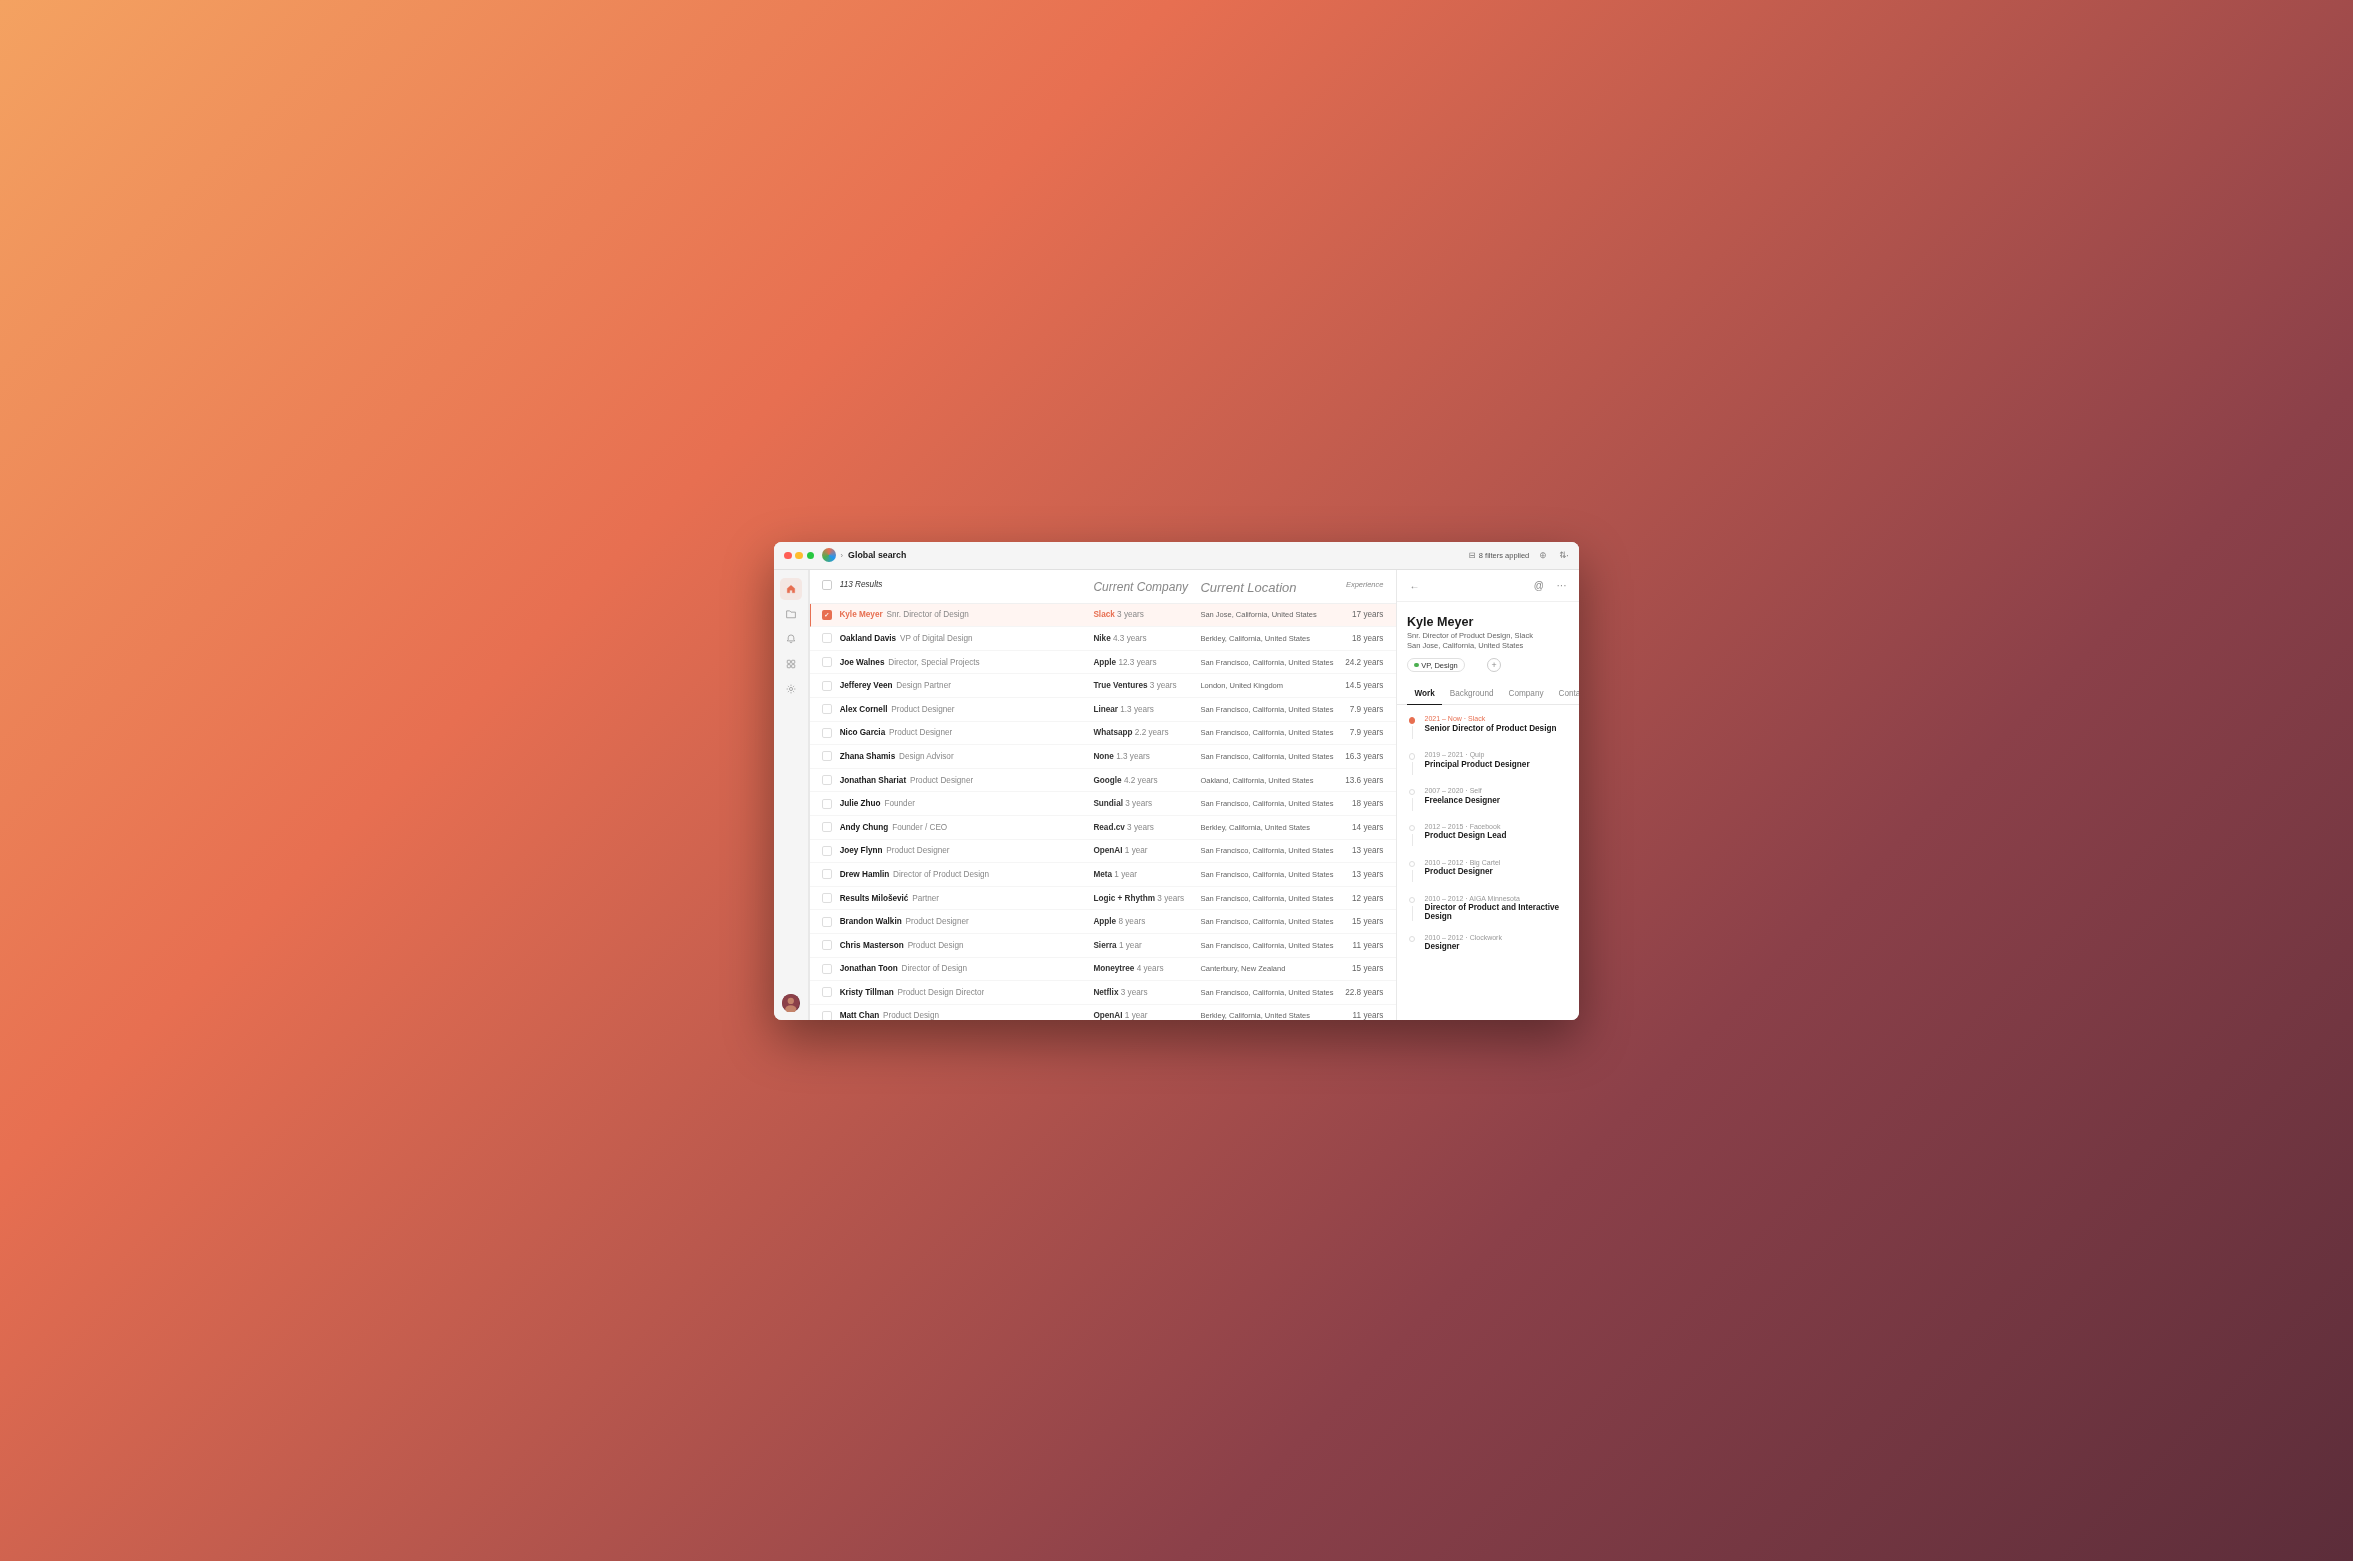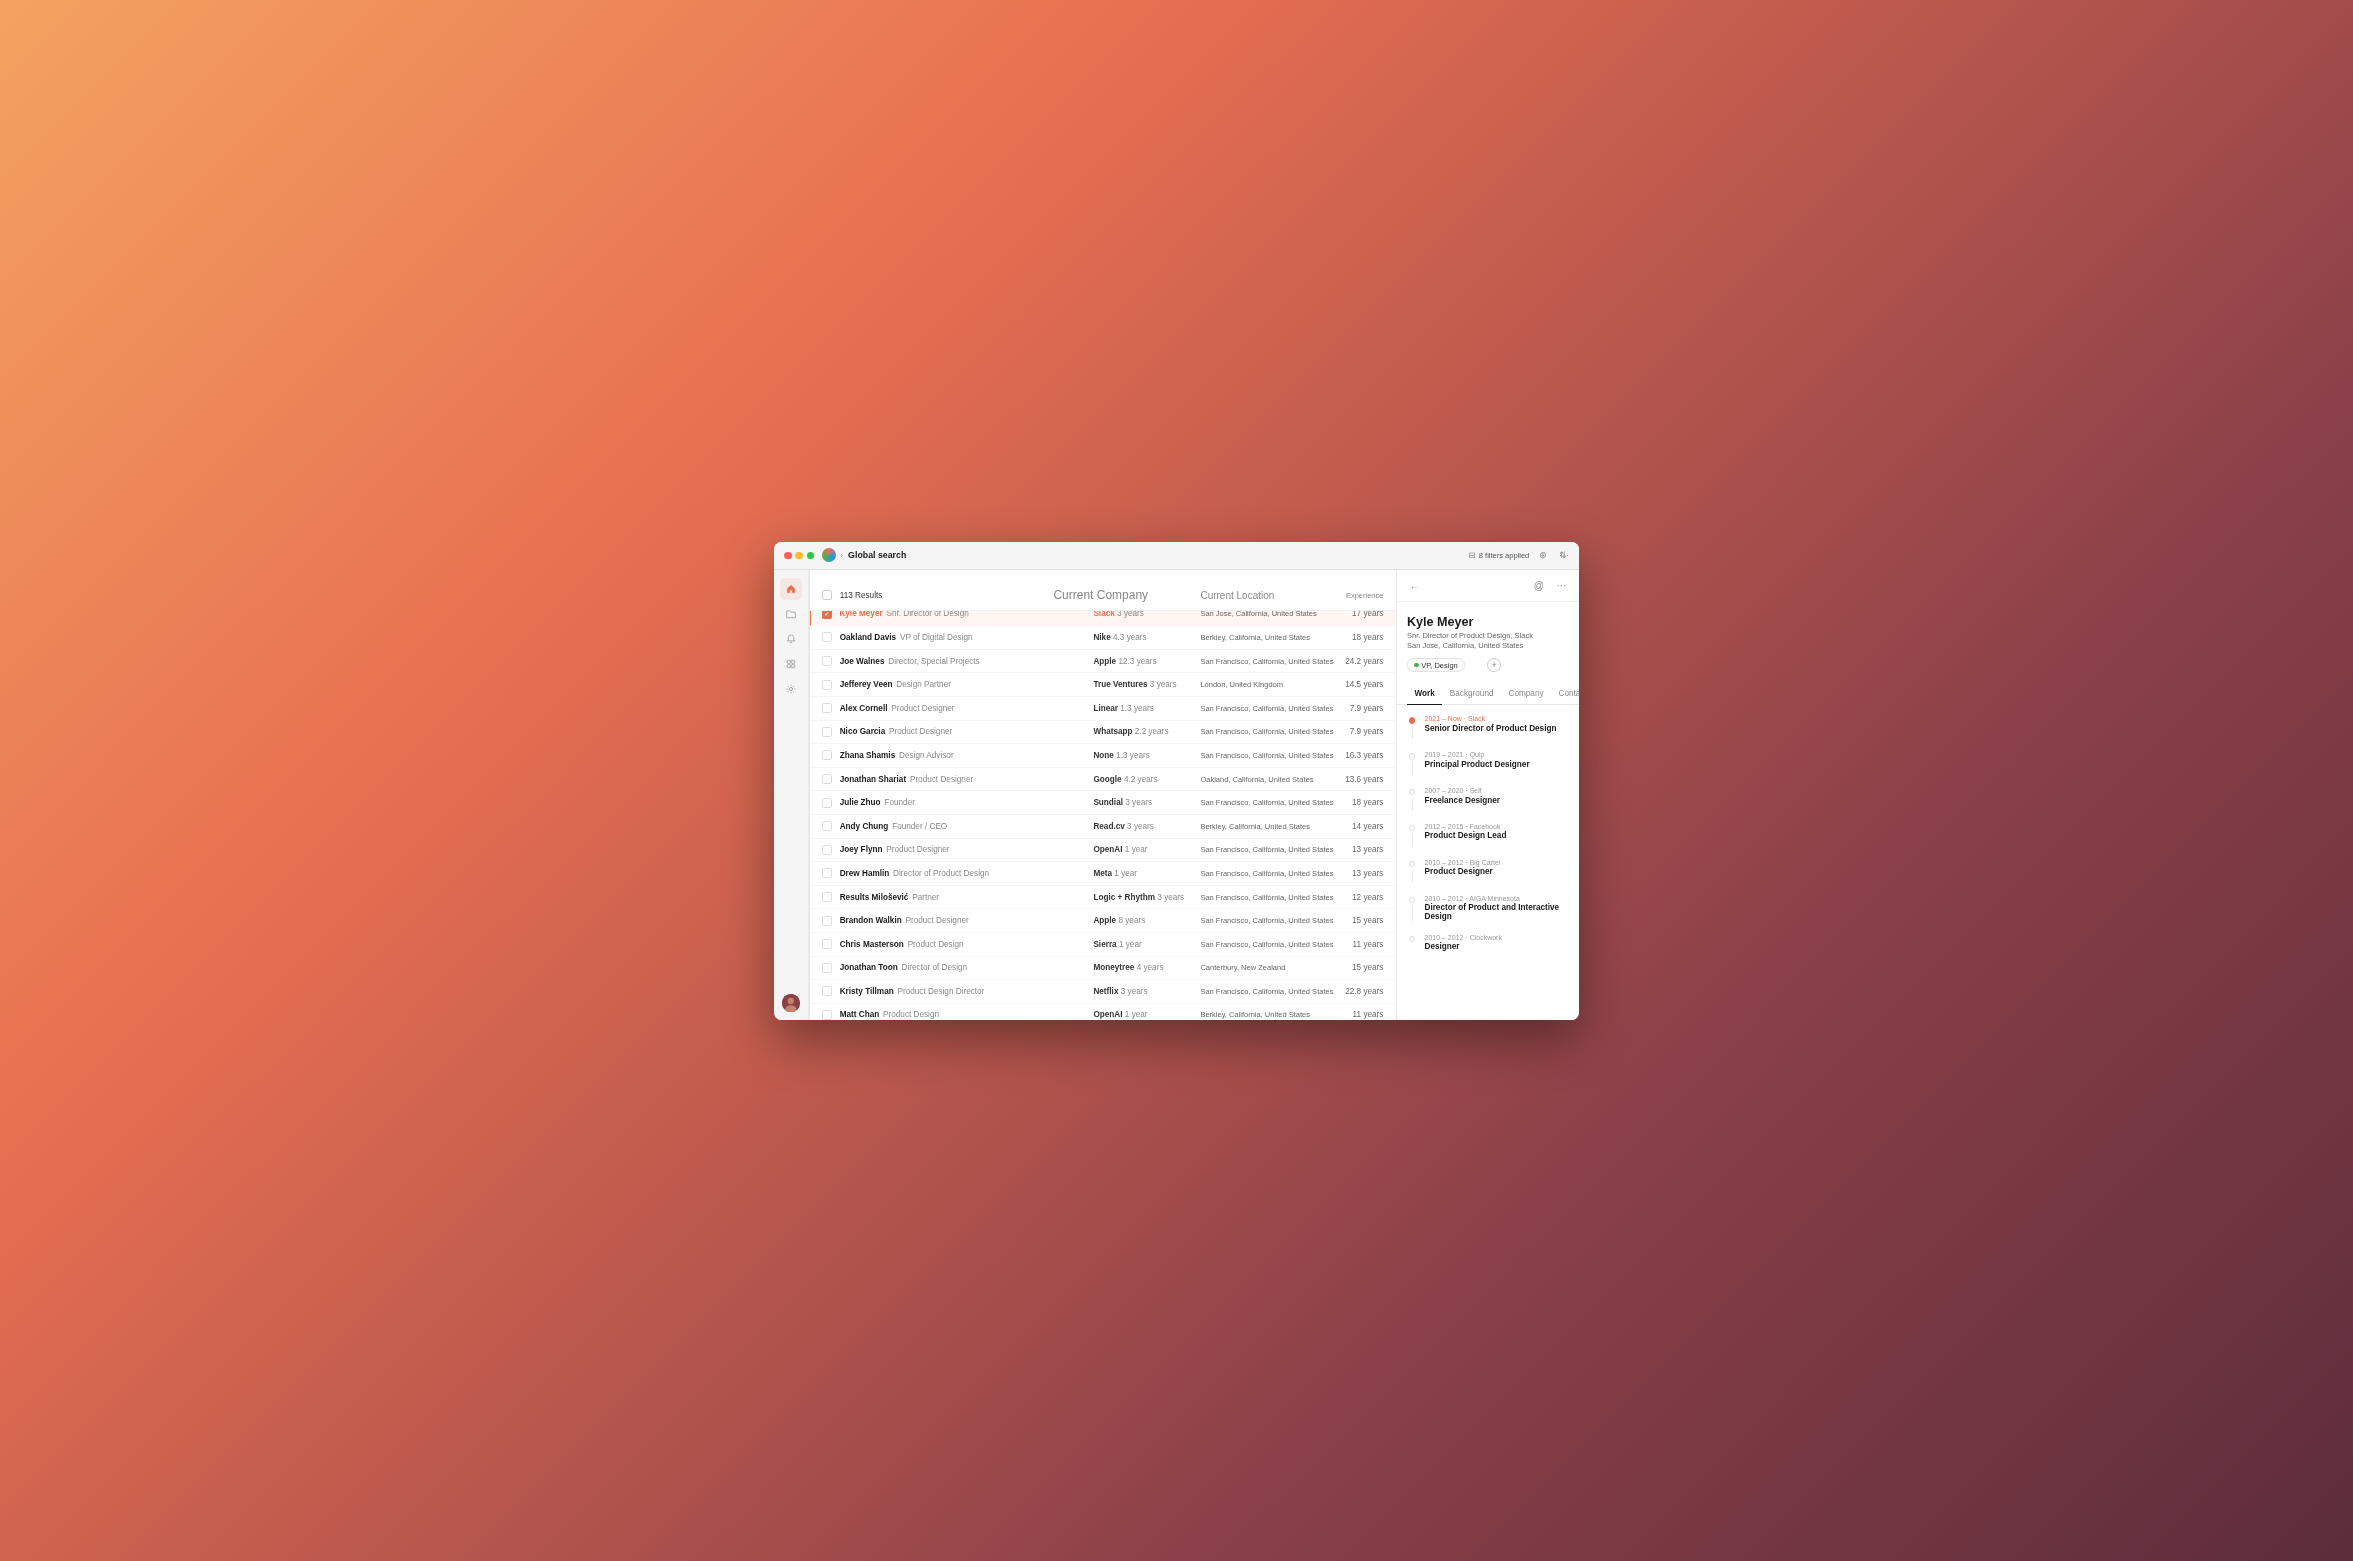--- a/index.html
+++ b/index.html
@@ -144,27 +144,28 @@
     }
     
     .results-panel {
       flex: 1;
       background: white;
       overflow-y: auto;
       border-right: 0.6px solid #e8e8e8;
     }
     .results-header {
       display: flex;
-      align-items: center;
+      align-items: flex-start;
       padding: 10px 12.6px 7.5px 12.6px;
       border-bottom: 0.6px solid #f0f0f0;
       position: sticky;
-      top: 8px;
+      top: 0;
       background: white;
       z-index: 10;
+      font-style: italic;
     }
     .results-checkbox {
       width: 10px;
       height: 10px;
       border: 0.9px solid #ccc;
       border-radius: 1.9px;
       margin-right: 7.5px;
       cursor: pointer;
       flex-shrink: 0;
     }
@@ -175,24 +176,23 @@
       flex: 1;
     }
     .col-company {
       width: 107px;
       font-size: 12px;
       color: #888;
       font-weight: 500;
     }
     .col-location {
       width: 126px;
-      font-size: 10px;
+      font-size: 13px;
       color: #888;
       font-weight: 500;
-      margin-left: 40px;
     }
     .col-experience {
       width: 57px;
       font-size: 7.5px;
       color: #888;
       font-weight: 500;
       text-align: right;
     }
     
     .result-row {

